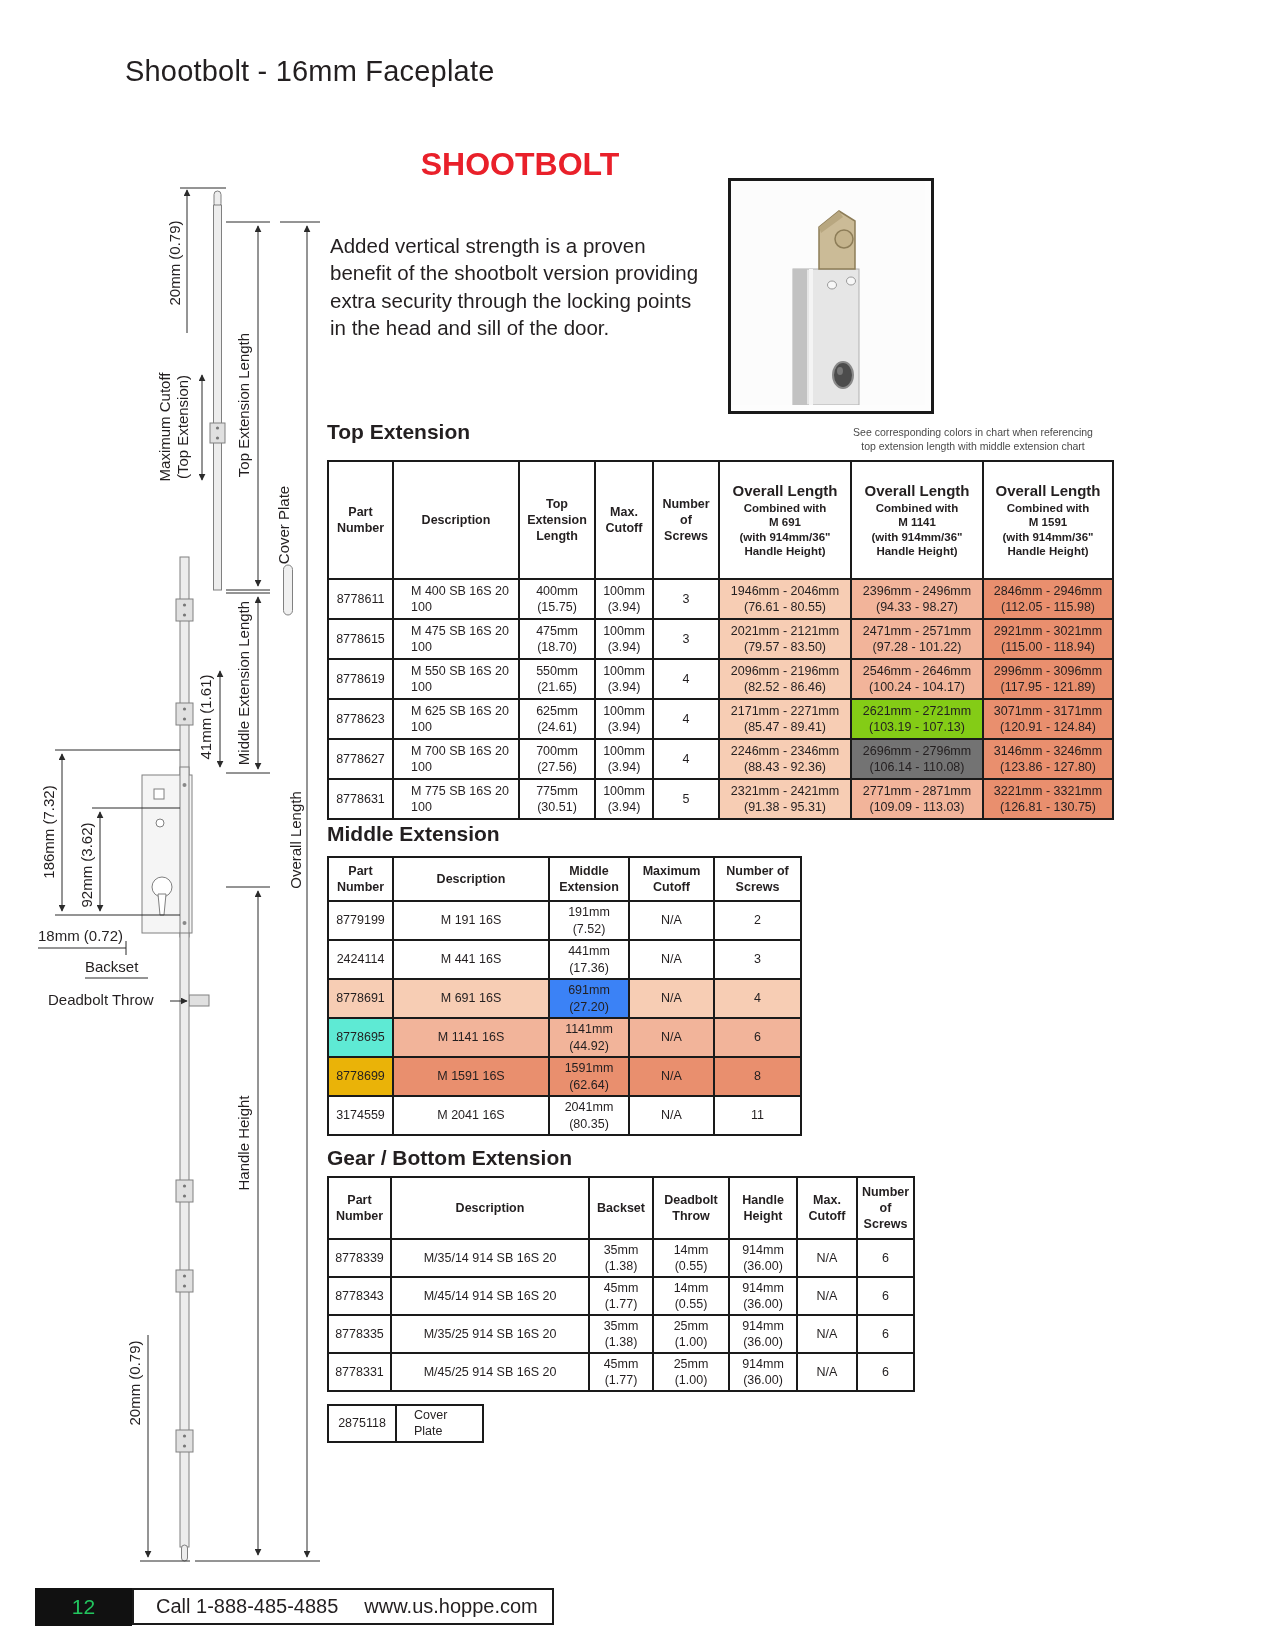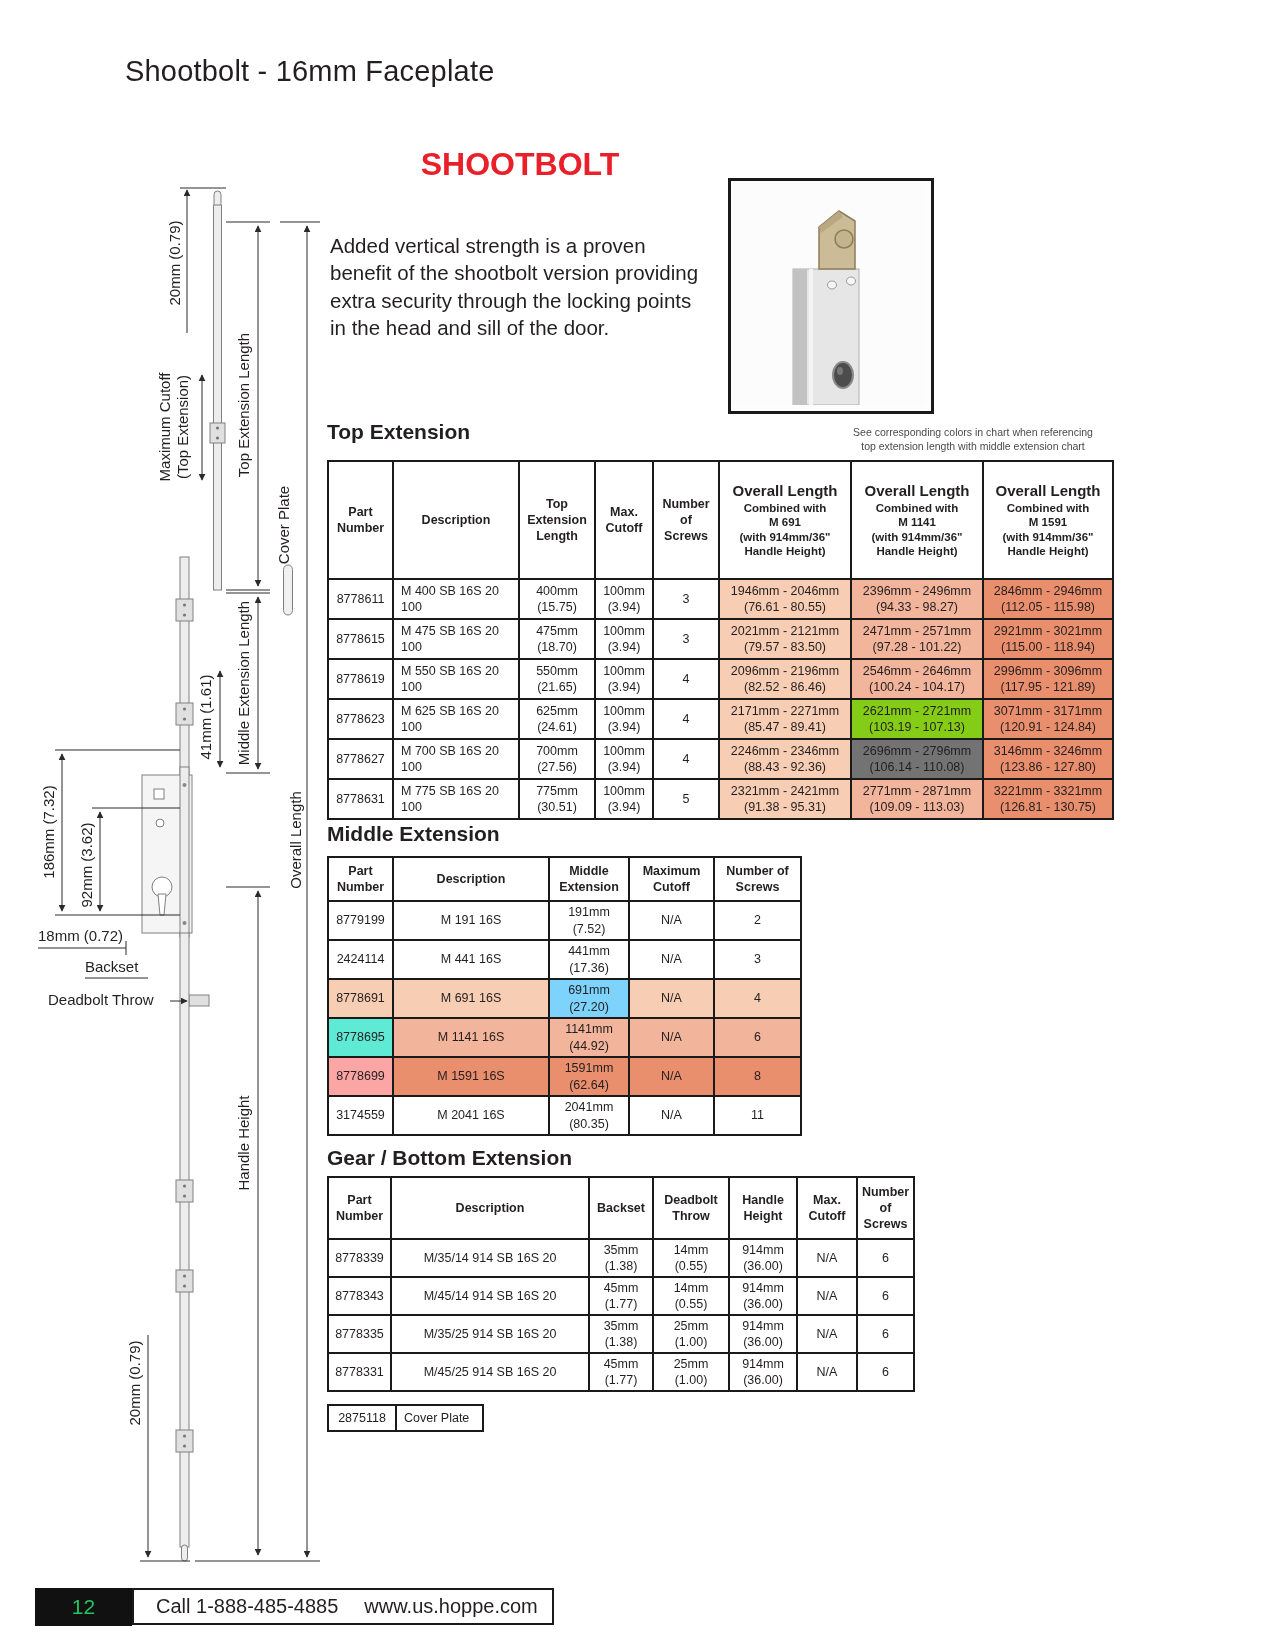--- a/index.html
+++ b/index.html
@@ -13,21 +13,21 @@
   .photo-frame{left:728px;top:178px;width:200px;height:230px;border:3px solid #1a1a1a;background:#fdfdfd;}
   .photo-caption{left:808px;top:426px;width:330px;text-align:center;font-size:10.5px;
         line-height:1.3;color:#4a4a4a;}
   .sec-heading{font-size:21px;font-weight:bold;}
   table{border-collapse:collapse;table-layout:fixed;background:#fff;text-align:center;color:#231f20;}
   td,th{border:2px solid #1a1a1a;padding:1px 3px;vertical-align:middle;background:#fff;overflow:hidden;}
   .cell-line{font-size:12.5px;line-height:1.3;}
   th .cell-line{font-weight:bold;}
   .cell-title{font-size:15px;font-weight:bold;margin-bottom:2px;}
   .cell-sub{font-size:11.5px;font-weight:bold;line-height:1.25;}
-  .al-left{text-align:left;padding-left:7px;}
+  .al-left{text-align:left;padding-left:17px;}
   #top-table th{height:114px;}
   #top-table td{height:36px;}
   #mid-table th{height:40px;}
   #mid-table td{height:35px;}
   #gear-table th{height:58px;}
   #gear-table td{height:34px;}
   #cover-table td{height:22px;font-size:12.5px;margin-left:7px;}
   .diagram text{font-size:15px;fill:#231f20;}
   .footer-num{left:35px;top:1588px;width:97px;height:38px;background:#111;color:#22c55e;
         display:flex;align-items:center;justify-content:center;font-size:21px;}
@@ -502,21 +502,21 @@
             <div class="cell-line">3</div>
           </td>
         </tr>
         <tr>
           <td style="background: rgb(247, 205, 180);">
             <div class="cell-line">8778691</div>
           </td>
           <td style="background: rgb(247, 205, 180);">
             <div class="cell-line">M 691 16S</div>
           </td>
-          <td style="background: #7dd3fc;">
+          <td style="background: #3b82f6;">
             <div class="cell-line">691mm</div>
             <div class="cell-line">(27.20)</div>
           </td>
           <td style="background: rgb(247, 205, 180);">
             <div class="cell-line">N/A</div>
           </td>
           <td style="background: rgb(247, 205, 180);">
             <div class="cell-line">4</div>
           </td>
         </tr>
@@ -532,21 +532,21 @@
             <div class="cell-line">(44.92)</div>
           </td>
           <td style="background: rgb(242, 180, 154);">
             <div class="cell-line">N/A</div>
           </td>
           <td style="background: rgb(242, 180, 154);">
             <div class="cell-line">6</div>
           </td>
         </tr>
         <tr>
-          <td style="background: #fca5a5;">
+          <td style="background: #eab308;">
             <div class="cell-line">8778699</div>
           </td>
           <td style="background: rgb(233, 143, 110);">
             <div class="cell-line">M 1591 16S</div>
           </td>
           <td style="background: rgb(233, 143, 110);">
             <div class="cell-line">1591mm</div>
             <div class="cell-line">(62.64)</div>
           </td>
           <td style="background: rgb(233, 143, 110);">

